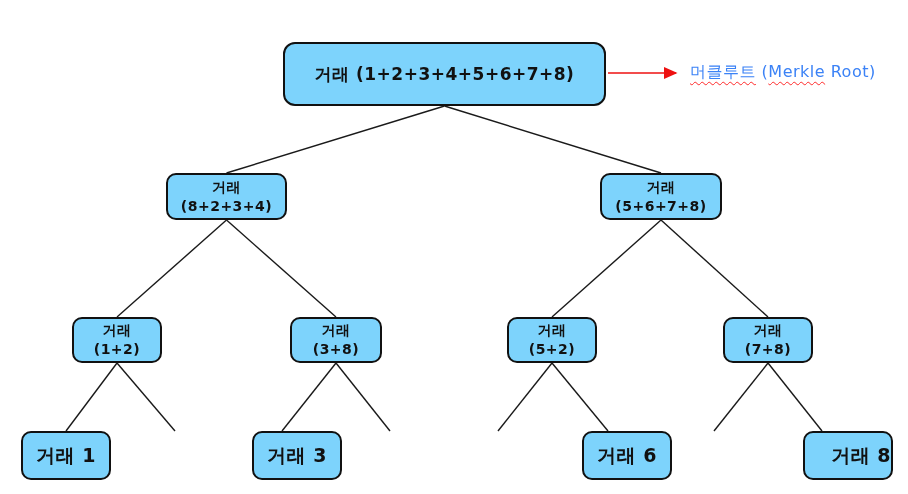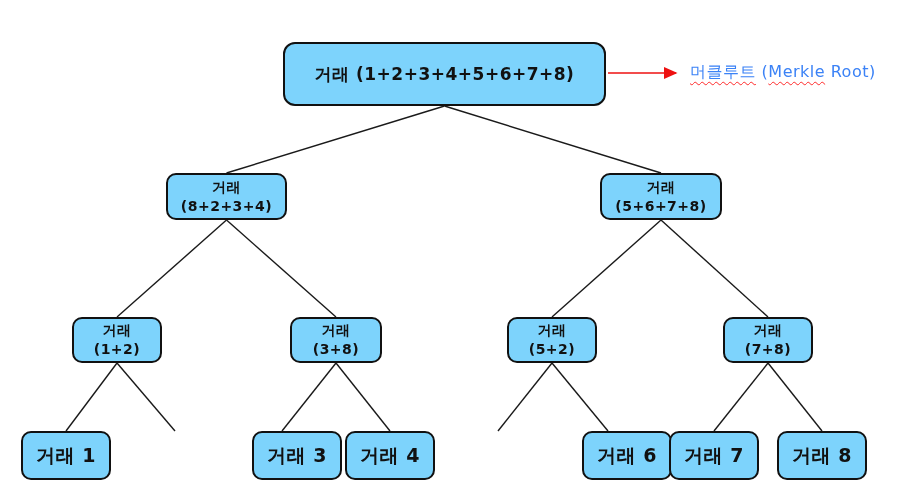--- a/index.html
+++ b/index.html
@@ -32,21 +32,21 @@
   .node-l2{top:173px;width:121px;height:47px;font-size:14px;}
   .node-l2.n1234{left:166px;}
   .node-l2.n5678{left:600px;width:122px;}
   .node-l3{top:317px;width:90px;height:46px;font-size:14px;}
   .node-l3.n12{left:72px;}
   .node-l3.n34{left:290px;width:92px;}
   .node-l3.n56{left:507px;}
   .node-l3.n78{left:723px;}
   .node-leaf{top:431px;width:90px;height:49px;font-size:19px;}
   .leaf1{left:21px;} .leaf2{left:130px;} .leaf3{left:252px;} .leaf4{left:345px;}
-  .leaf5{left:453px;} .leaf6{left:563px;margin-left:19px;} .leaf7{left:669px;} .leaf8{left:777px;}
+  .leaf5{left:453px;} .leaf6{left:563px;margin-left:19px;} .leaf7{left:669px;} .leaf8{left:803px;align-items:flex-end;}
   .annotation{
     position:absolute;left:690px;top:62px;
     font-size:16px;font-weight:normal;color:#3b82f6;
     white-space:pre;letter-spacing:0.5px;
   }
   .squiggle{
     text-decoration-line:underline;
     text-decoration-style:wavy;
     text-decoration-color:#ff2a2a;
     text-decoration-thickness:1px;
@@ -114,28 +114,22 @@
     <span>거래</span>
     <span>(7+8)</span>
   </div>
 
   <div class="node node-leaf leaf1">
     <span>거래 1</span>
   </div>
   <div class="node node-leaf leaf3">
     <span>거래 3</span>
   </div>
-  <div class="node node-leaf leaf4">
-    <span>거래 4</span>
-  </div>
   <div class="node node-leaf leaf6">
     <span>거래 6</span>
-  </div>
-  <div class="node node-leaf leaf7">
-    <span>거래 7</span>
   </div>
   <div class="node node-leaf leaf8">
     <span>거래 8</span>
   </div>
 
   <div class="annotation"><span class="squiggle">머클루트</span><span> (</span><span class="squiggle">Merkle</span><span> Root)</span></div>
 
 </div>
 
 </body></html>

